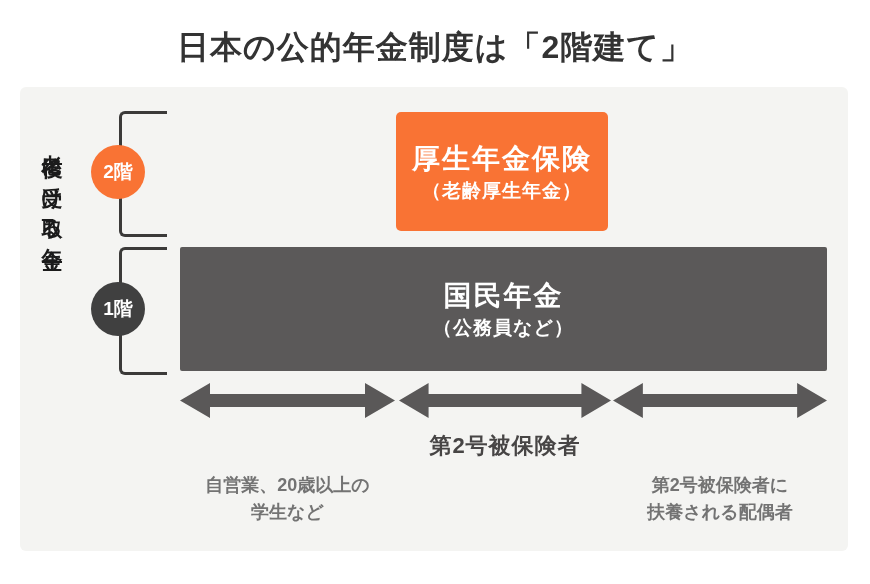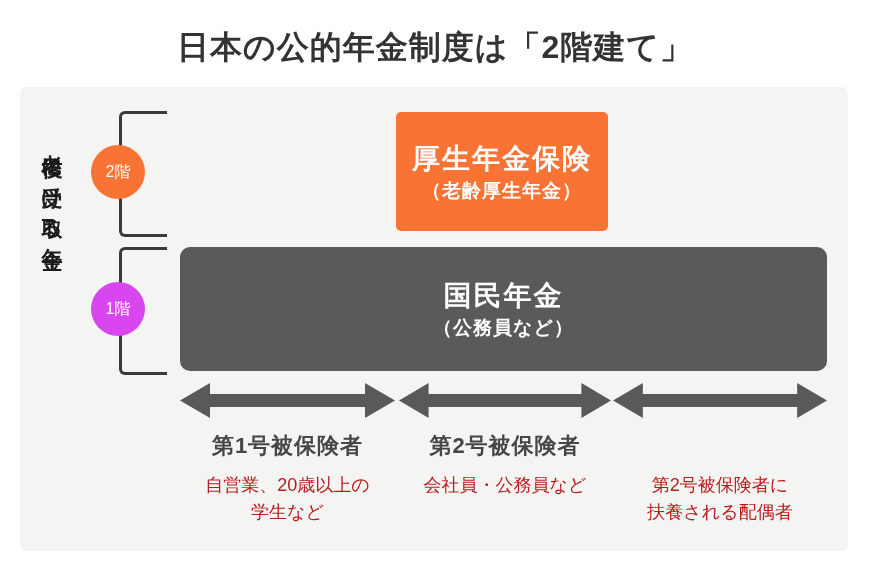--- a/index.html
+++ b/index.html
@@ -23,44 +23,44 @@
   }
   .bracket {
     position:absolute; width:48px;
     border:3px solid #3b3a39; border-right:none;
     border-radius:6px 0 0 6px; background:transparent;
   }
   .bracket-t2 { left:119px; top:111px; height:126px; }
   .bracket-t1 { left:119px; top:247px; height:128px; }
   .badge {
     position:absolute; width:54px; height:54px; border-radius:50%;
-    color:#ffffff; font-weight:normal; font-size:16px;
+    color:#ffffff; font-weight:bold; font-size:19px;
     display:flex; align-items:center; justify-content:center; z-index:2;
   }
   .badge-t2 { left:91px; top:145px; background:#F97334; }
-  .badge-t1 { left:91px; top:282px; background:#d946ef; }
+  .badge-t1 { left:91px; top:282px; background:#404040; }
   .box {
     position:absolute; color:#ffffff; text-align:left;
     display:flex; flex-direction:column; align-items:center; justify-content:center;
   }
   .box-kosei { left:396px; top:112px; width:212px; height:119px; background:#F97334; border-radius:5px; }
-  .box-kokumin { left:180px; top:247px; width:647px; height:124px; background:#5B5959; border-radius:10px; }
+  .box-kokumin { left:180px; top:247px; width:647px; height:124px; background:#5B5959; border-radius:2px; }
   .box-title { font-size:28px; font-weight:bold; letter-spacing:2px; }
   .box-subtitle { font-size:19px; font-weight:bold; letter-spacing:1px; }
   .arrow { position:absolute; top:382px; height:37px; }
   .col1 { left:180px; width:215px; }
   .col2 { left:399px; width:212px; }
   .col3 { left:613px; width:214px; }
   .cat-label {
     position:absolute; top:431px; text-align:center;
     font-size:22px; font-weight:600; color:#474545; letter-spacing:1px;
   }
   .cat-desc {
     position:absolute; top:472px; text-align:center;
-    font-size:18px; font-weight:normal; color:#b91c1c;
+    font-size:18px; font-weight:bold; color:#737373;
     line-height:1.5; white-space:pre-line;
   }
 </style>
 </head>
 <body>
 
 <div class="page">
 
   <div class="title">日本の公的年金制度は「2階建て」</div>
 
@@ -91,22 +91,20 @@
   <svg class="arrow col1" viewBox="0 0 215 37" preserveAspectRatio="none">
     <polygon points="0,18.5 30,1 30,12 185,12 185,1 215,18.5 185,36 185,25 30,25 30,36" fill="#5A5858"></polygon>
   </svg>
   <svg class="arrow col2" viewBox="0 0 215 37" preserveAspectRatio="none">
     <polygon points="0,18.5 30,1 30,12 185,12 185,1 215,18.5 185,36 185,25 30,25 30,36" fill="#5A5858"></polygon>
   </svg>
   <svg class="arrow col3" viewBox="0 0 215 37" preserveAspectRatio="none">
     <polygon points="0,18.5 30,1 30,12 185,12 185,1 215,18.5 185,36 185,25 30,25 30,36" fill="#5A5858"></polygon>
   </svg>
 
-  <div class="cat-label col1">第1号被保険者</div>
   <div class="cat-label col2">第2号被保険者</div>
 
   <div class="cat-desc col1">自営業、20歳以上の
 学生など</div>
-  <div class="cat-desc col2">会社員・公務員など</div>
   <div class="cat-desc col3">第2号被保険者に
 扶養される配偶者</div>
 
 </div>
 
 </body></html>

